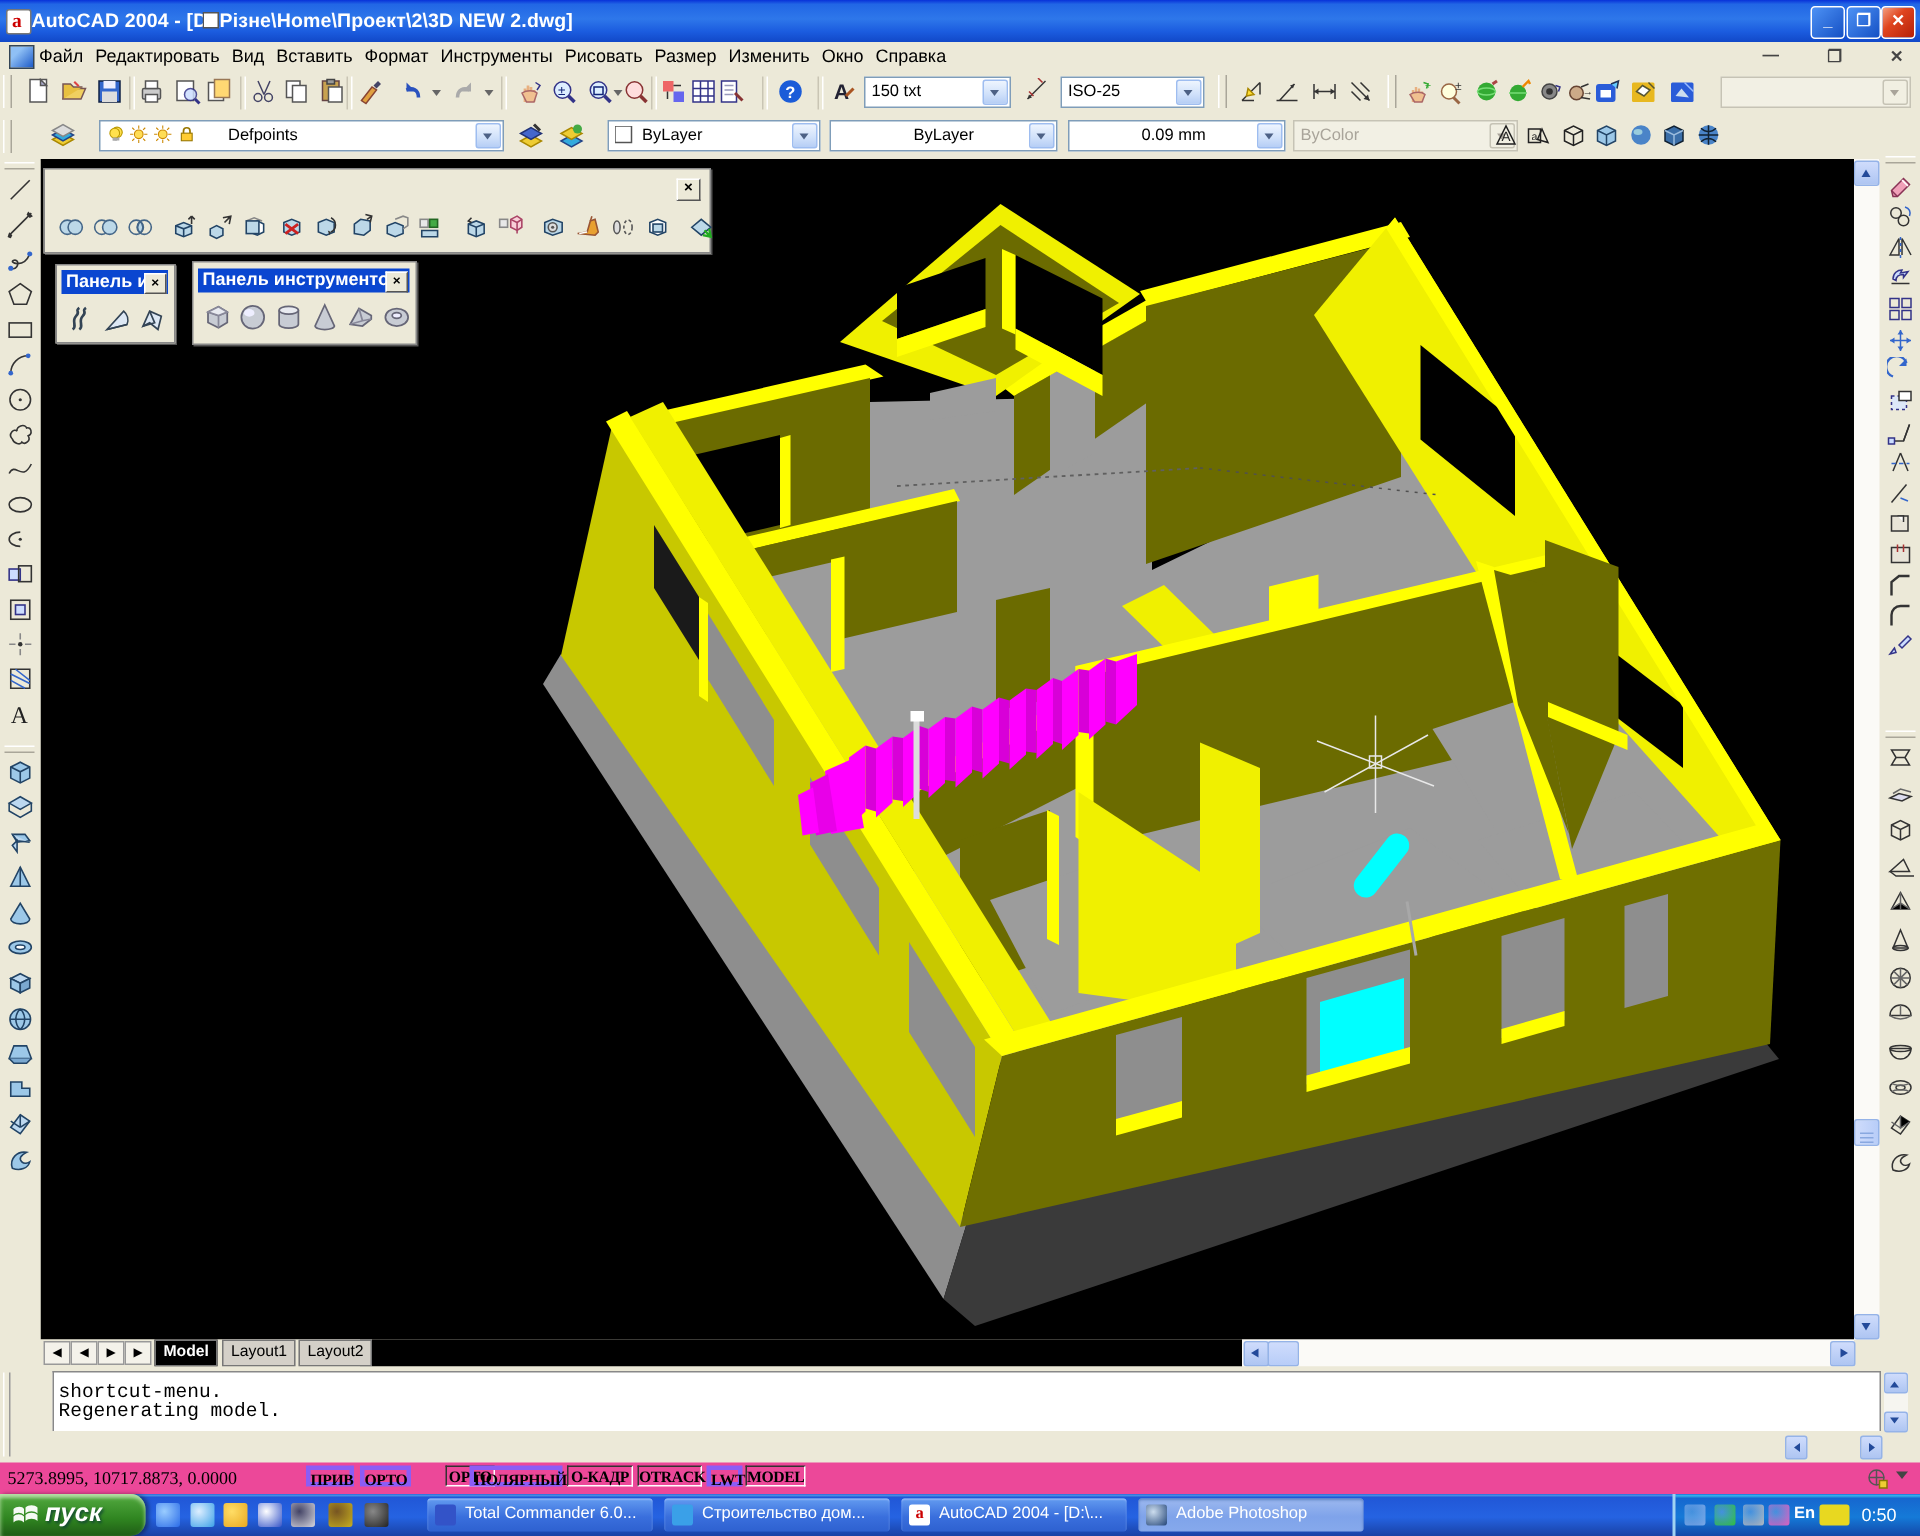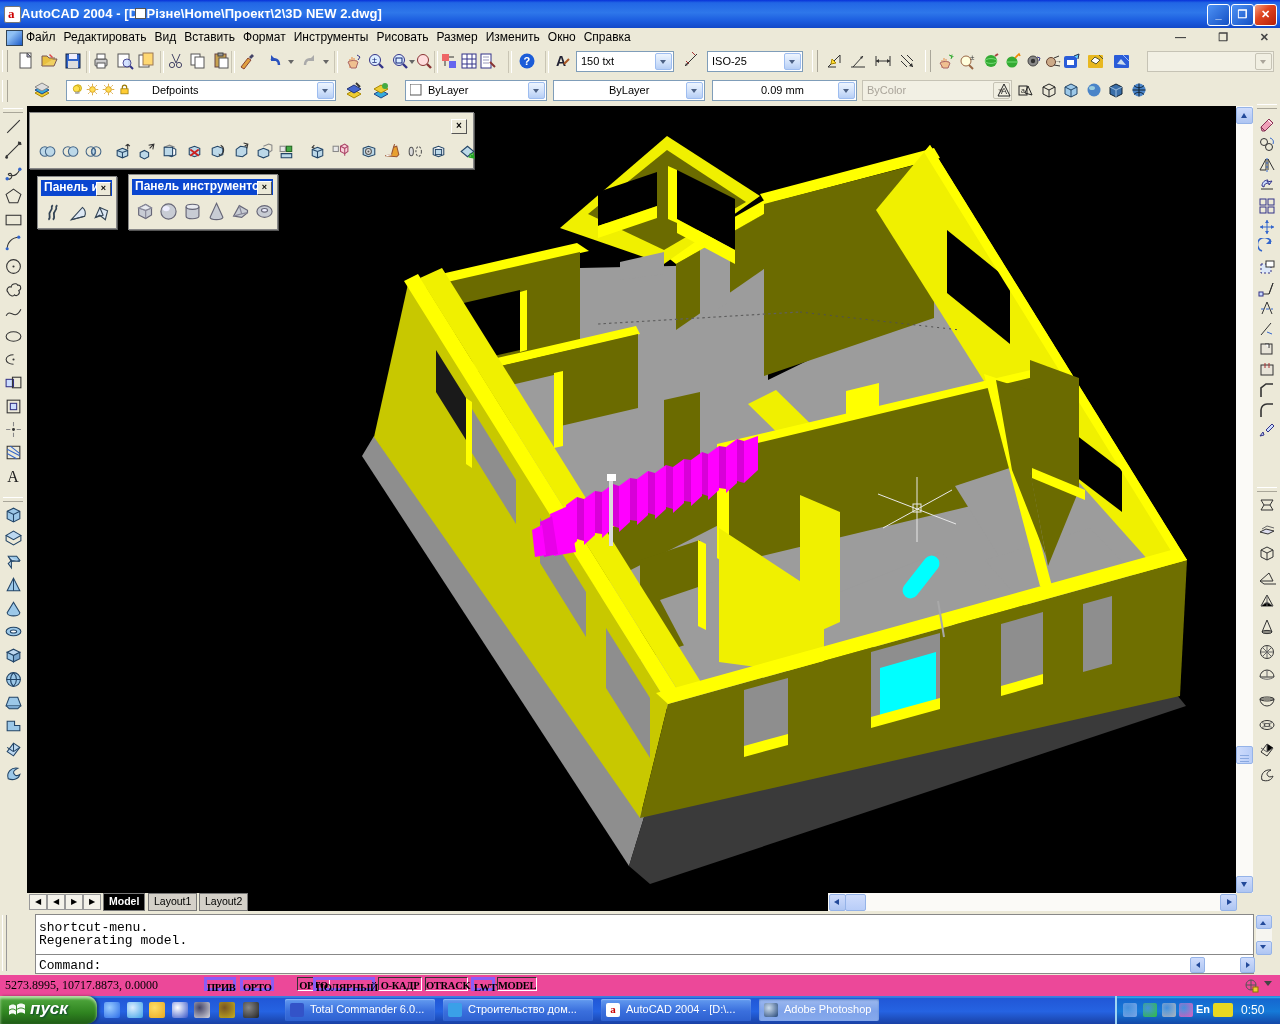--- a/index.html
+++ b/index.html
@@ -841,21 +841,20 @@
     <div class="tabbtn" style="left:20px;">◀</div>
     <div class="tabbtn" style="left:38px;">▶</div>
     <div class="tabbtn" style="left:56px;">▶</div>
     <div class="tab tabsel" style="left:76px;">Model</div>
     <div class="tab" style="left:121px;">Layout1</div>
     <div class="tab" style="left:172px;">Layout2</div>
   </div>
 <div class="abs" id="cmd">
     <div class="abs" style="left:2px;top:4px;width:3px;height:56px;border-left:1px solid #fff;border-right:1px solid #999;"></div>
     <div id="cmdtext">shortcut-menu.<br>Regenerating model.</div>
-    <div id="cmdline">Command:</div>
     <div class="abs" style="left:1256px;top:4px;width:16px;height:39px;background:#f6f5f0;">
       <div class="sbtn" style="left:0;top:0;width:14px;height:12px;">
         <span class="arr" style="left:3px;top:4px;border:3px solid transparent;border-bottom:4px solid #234a9a;margin-top:-2px;"></span>
       </div>
       <div class="sbtn" style="left:0;top:26px;width:14px;height:12px;">
         <span class="arr" style="left:3px;top:3px;border:3px solid transparent;border-top:4px solid #234a9a;"></span>
       </div>
     </div>
     <div class="sbtn" style="left:1190px;top:46px;width:13px;height:14px;">
       <span class="arr" style="left:3px;top:4px;border:3px solid transparent;border-right:4px solid #234a9a;margin-left:-1px;"></span>
@@ -891,21 +890,21 @@
     <div class="ql" style="left:104px;background:radial-gradient(circle at 35% 35%,#9cf,#2a6be8);"></div>
     <div class="ql" style="left:127px;background:radial-gradient(circle at 35% 35%,#def,#3aa0e8);"></div>
     <div class="ql" style="left:149px;background:radial-gradient(circle at 35% 35%,#fd6,#e8a820);"></div>
     <div class="ql" style="left:172px;background:radial-gradient(circle at 35% 35%,#fff,#3353c8);"></div>
     <div class="ql" style="left:194px;background:radial-gradient(circle at 35% 35%,#446,#d8d8e0);"></div>
     <div class="ql" style="left:219px;background:radial-gradient(circle at 35% 35%,#752,#c8b020);"></div>
     <div class="ql" style="left:243px;background:radial-gradient(circle at 35% 35%,#888,#222);"></div>
     <div class="tbtn" style="left:285px;width:150px;"><span class="tico" style="background:#3353c8;"></span>Total Commander 6.0...</div>
     <div class="tbtn" style="left:443px;width:150px;"><span class="tico" style="background:#3aa0e8;"></span>Строительство дом...</div>
     <div class="tbtn" style="left:601px;width:150px;"><span class="tico" style="background:#fff;color:#c00;font-weight:bold;font-size:11px;text-align:center;line-height:13px;font-family:'Liberation Serif',serif;">a</span>AutoCAD 2004 - [D:\...</div>
-    <div class="tbtn" style="left:759px;width:120px;background:linear-gradient(180deg,#9db9ef,#7fa3ea 55%,#86a9ec);box-shadow:inset 0 1px 2px #5a7fc0;"><span class="tico" style="background:radial-gradient(circle at 35% 35%,#cde,#247)"></span>Adobe Photoshop</div>
+    <div class="tbtn" style="left:759px;width:150px;background:linear-gradient(180deg,#9db9ef,#7fa3ea 55%,#86a9ec);box-shadow:inset 0 1px 2px #5a7fc0;"><span class="tico" style="background:radial-gradient(circle at 35% 35%,#cde,#247)"></span>Adobe Photoshop</div>
     <div id="tray">
       <span class="trico" style="left:6px;background:radial-gradient(circle at 35% 35%,#fff3,#7aa8e8);"></span>
       <span class="trico" style="left:26px;background:radial-gradient(circle at 35% 35%,#fff3,#30c040);"></span>
       <span class="trico" style="left:45px;background:radial-gradient(circle at 35% 35%,#fff3,#b0b8c0);"></span>
       <span class="trico" style="left:62px;background:radial-gradient(circle at 35% 35%,#fff3,#e060c0);"></span>
       <span style="position:absolute;left:79px;top:7px;font-size:11px;font-weight:bold;">En</span>
       <span class="trico" style="left:96px;background:#e8d820;width:20px;"></span>
       <span style="position:absolute;left:124px;top:7px;">0:50</span>
     </div>
   </div>

